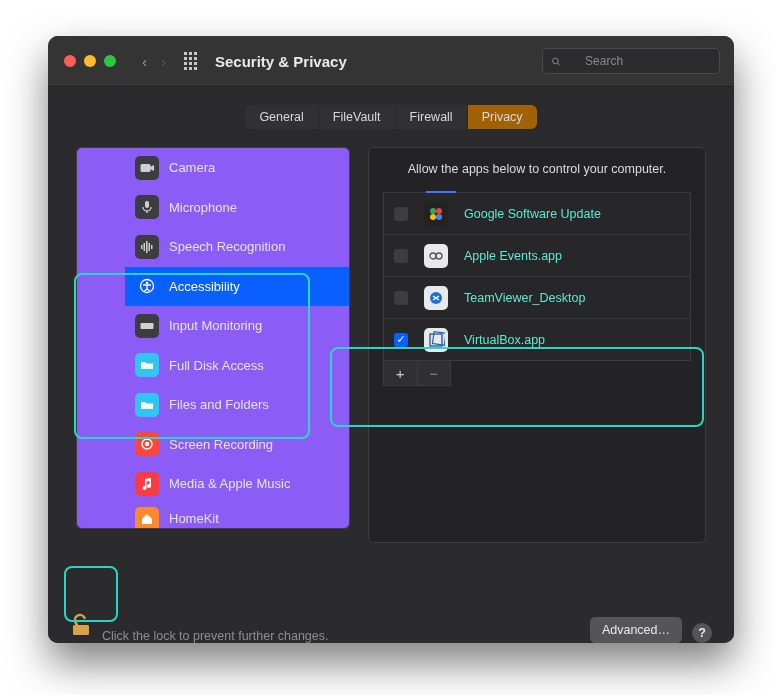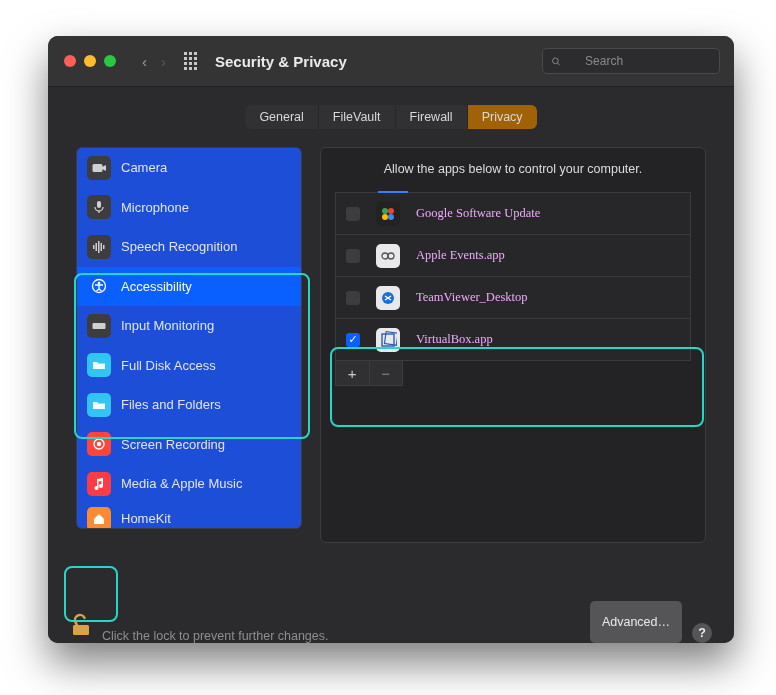--- a/index.html
+++ b/index.html
@@ -58,22 +58,23 @@
   .tabs { display:flex; justify-content:center; margin-top:18px; }
   .tabstrip { display:flex; background:#313133; border-radius:6px; overflow:hidden; }
   .tab { padding:5px 14px; font-size:12.5px; color:#d8d8da; cursor:default; }
   .tab + .tab { border-left:1px solid #27272a; }
   .tab.active { background:#a16207; }
 
   
   .body { display:flex; gap:18px; padding:18px 28px 10px 28px; }
   .sidebar {
     width:224px; height:380px;
-    background:#1d4ed8; border:1px solid #3d3d40; border-radius:6px;
+    background:#8b5cf6; border:1px solid #3d3d40; border-radius:6px;
     overflow:hidden;
+    padding-left:48px;
   }
   .sb-item {
     height:39.5px; display:flex; align-items:center; gap:10px;
     padding:0 10px; font-size:13px; color:#e4e4e6;
   }
   .sb-item.selected { background:#0a60ff; color:#fff; }
   .sb-item:last-child { height:30px; }
   .sb-ico {
     width:24px; height:24px; border-radius:5px; display:flex; align-items:center; justify-content:center;
     flex-shrink:0;
@@ -94,23 +95,22 @@
     margin: 4px 14px 0 14px;
     background:#272729; border:1px solid #3c3c3f; border-top:0;
     position:relative;
   }
   .app-list::before {
     content:""; position:absolute; left:42px; top:-1px; width:30px; height:2px;
     background:#3a7bff;
   }
   .app-row {
     height:41px; display:flex; align-items:center; gap:16px;
-    padding:0 10px; color:#f0abfc; font-size:12.5px;
+    padding:0 10px; color:#5eead4; font-size:12.5px;
     border-top:1px solid #3a3a3d;
-    font-family:Liberation Serif, serif;
   }
   .chk {
     width:14px; height:14px; border-radius:3px; background:#3d3d40; display:flex; align-items:center; justify-content:center;
   }
   .chk.on { background:#0a60ff; }
   .chk.on::after { content:"✓"; color:#fff; font-size:11px; line-height:1; }
   .app-ico {
     width:24px; height:24px; border-radius:5px; display:flex; align-items:center; justify-content:center;
     background:#e9e9eb; flex-shrink:0;
   }
@@ -127,21 +127,21 @@
     display:flex; align-items:flex-end; padding:0 22px;
     background:#2b2b2d;
   }
   .lock { margin-right:10px; font-size:22px; }
   .footer-text { color:#8e8e90; font-size:12.5px; }
   .footer .spacer { flex:1; }
   .adv-btn, .help-btn {
     background:#555558; color:#eaeaea; border-radius:5px; font-size:12.5px;
     display:flex; align-items:center; justify-content:center;
   }
-  .adv-btn { height:26px; padding:8px 12px; margin-right:10px; }
+  .adv-btn { height:26px; padding:0 12px; margin-right:10px; }
   .help-btn { width:20px; height:20px; border-radius:50%; font-weight:600; }
 
   
   .annot { position:absolute; border:2.5px solid #27d6c6; border-radius:8px; pointer-events:none; }
 
   .mini-svg { width:16px; height:16px; }
 </style>
 </head>
 <body>
 

